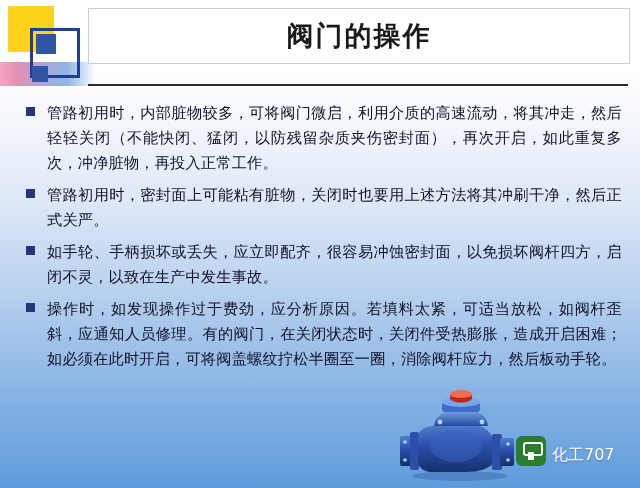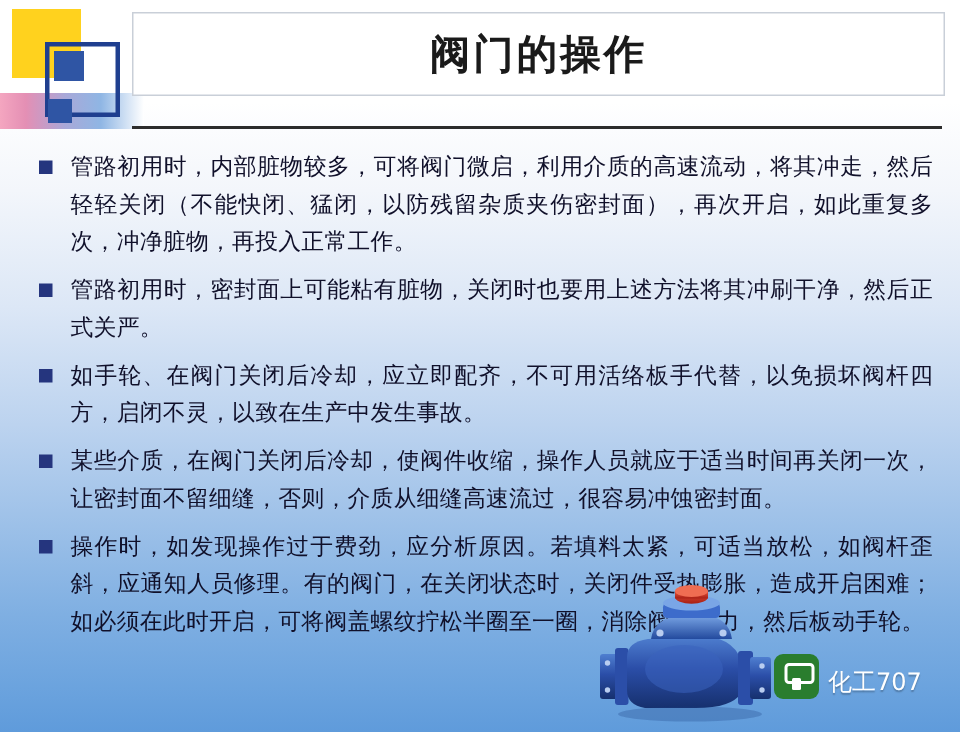--- a/index.html
+++ b/index.html
@@ -116,21 +116,21 @@
   }
   .bullet-marker {
     flex: 0 0 auto;
     width: 9px;
     height: 9px;
     background: #25357e;
     margin: 7px 12px 0 10px;
   }
   .bullet-text {
     flex: 1 1 auto;
-    font-family: Liberation Mono, monospace;
+    font-family: Liberation Sans, sans-serif;
     font-size: 15.2px;
     line-height: 25px;
     color: #10102a;
     text-align: justify;
     letter-spacing: 0.2px;
   }
 
   
   .valve {
     position: absolute;
@@ -211,27 +211,23 @@
       <span class="bullet-text">管路初用时，内部脏物较多，可将阀门微启，利用介质的高速流动，将其冲走，然后轻轻关闭（不能快闭、猛闭，以防残留杂质夹伤密封面），再次开启，如此重复多次，冲净脏物，再投入正常工作。</span>
     </div>
 
     <div class="bullet-row">
       <span class="bullet-marker"></span>
       <span class="bullet-text">管路初用时，密封面上可能粘有脏物，关闭时也要用上述方法将其冲刷干净，然后正式关严。</span>
     </div>
 
     <div class="bullet-row">
       <span class="bullet-marker"></span>
-      <span class="bullet-text">如手轮、在阀门关闭后冷却，应立即配齐，不可用活络板手代替，以免损坏阀杆四方，启闭不灵，以致在生产中发生事故。</span>
-    </div>
-
-    <div class="bullet-row">
-      <span class="bullet-marker"></span>
-      <span class="bullet-text">某些介质，在阀门关闭后冷却，使阀件收缩，操作人员就应于适当时间再关闭一次，让密封面不留细缝，否则，介质从细缝高速流过，很容易冲蚀密封面。</span>
-    </div>
+      <span class="bullet-text">如手轮、手柄损坏或丢失，应立即配齐，很容易冲蚀密封面，以免损坏阀杆四方，启闭不灵，以致在生产中发生事故。</span>
+    </div>
+
 
     <div class="bullet-row">
       <span class="bullet-marker"></span>
       <span class="bullet-text">操作时，如发现操作过于费劲，应分析原因。若填料太紧，可适当放松，如阀杆歪斜，应通知人员修理。有的阀门，在关闭状态时，关闭件受热膨胀，造成开启困难；如必须在此时开启，可将阀盖螺纹拧松半圈至一圈，消除阀杆应力，然后板动手轮。</span>
     </div>
 
   </div>
 
   <div class="valve">
     <svg width="142" height="96" viewBox="0 0 142 96" xmlns="http://www.w3.org/2000/svg">

